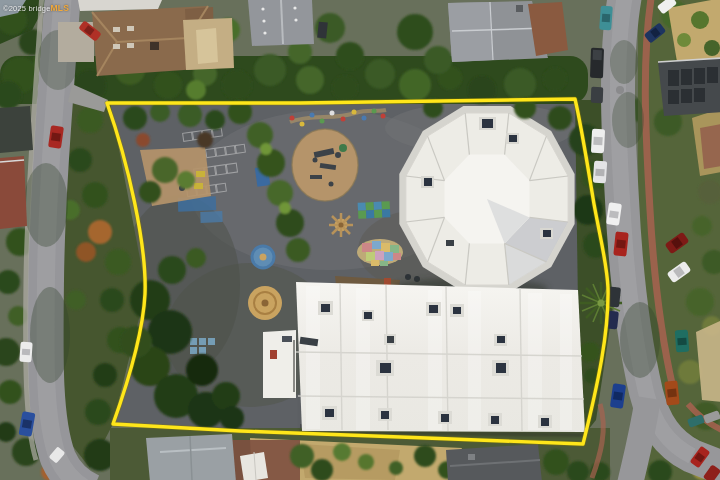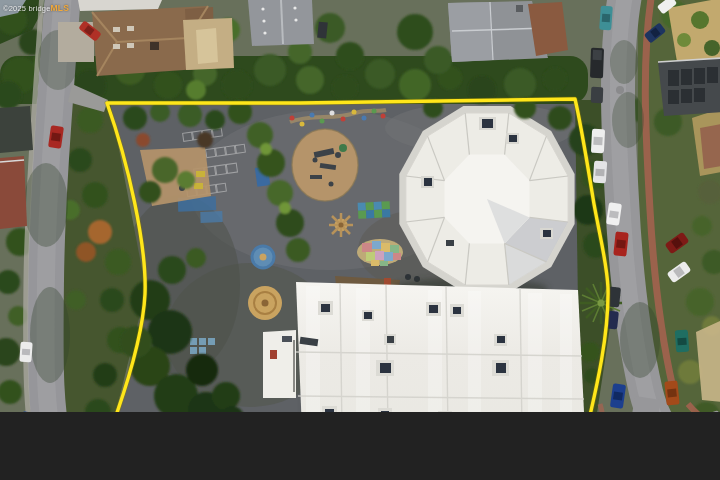--- a/index.html
+++ b/index.html
@@ -1,16 +1,16 @@
 <!DOCTYPE html>
 <html><head>
 <meta charset="utf-8">
 <style>
   html,body{margin:0;padding:0;background:#222;}
-  #shot{position:relative;width:720px;height:412px;overflow:hidden;font-family:"Liberation Sans",sans-serif;}
+  #shot{position:relative;width:720px;height:480px;overflow:hidden;font-family:"Liberation Sans",sans-serif;}
   #shot svg{display:block;}
   .watermark{
     position:absolute;top:4px;left:3px;z-index:10;
     font-size:7.5px;letter-spacing:.2px;line-height:1;
     color:rgba(255,255,255,.85);text-shadow:0 0 2px rgba(0,0,0,.5);
     user-select:none;
   }
   .watermark .brand{font-weight:bold;font-size:8.5px;}
 </style>
 </head>

